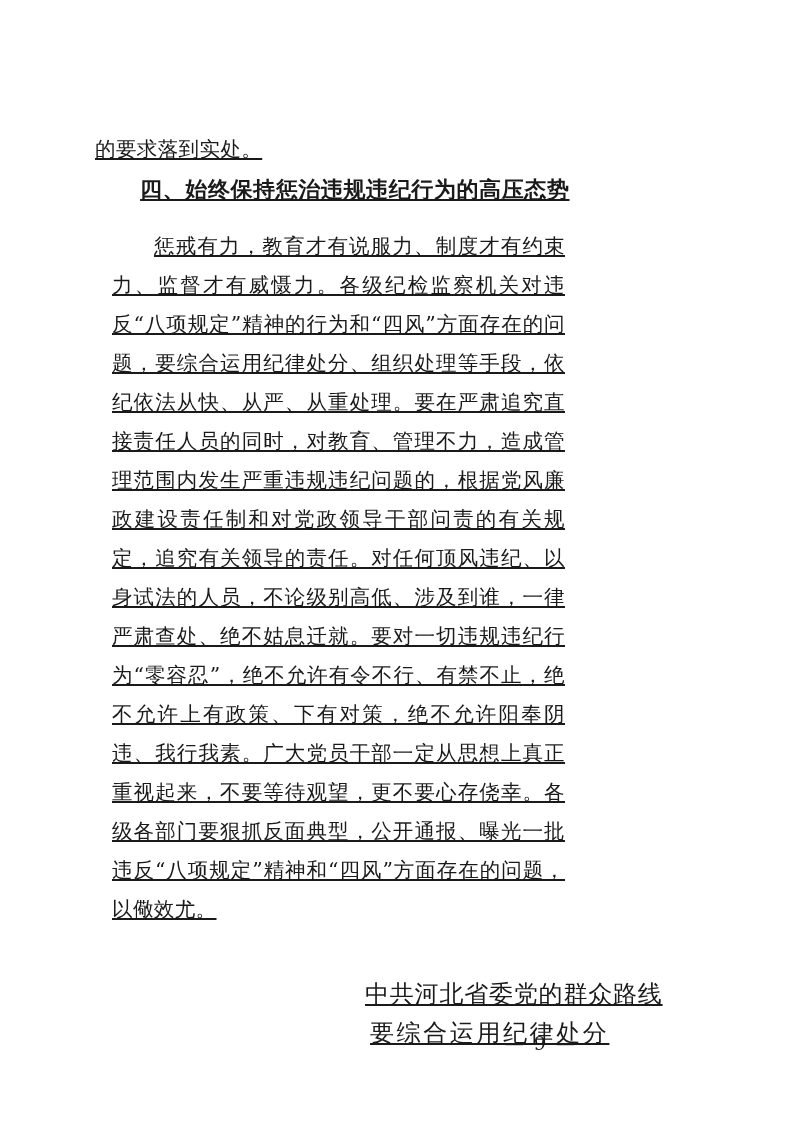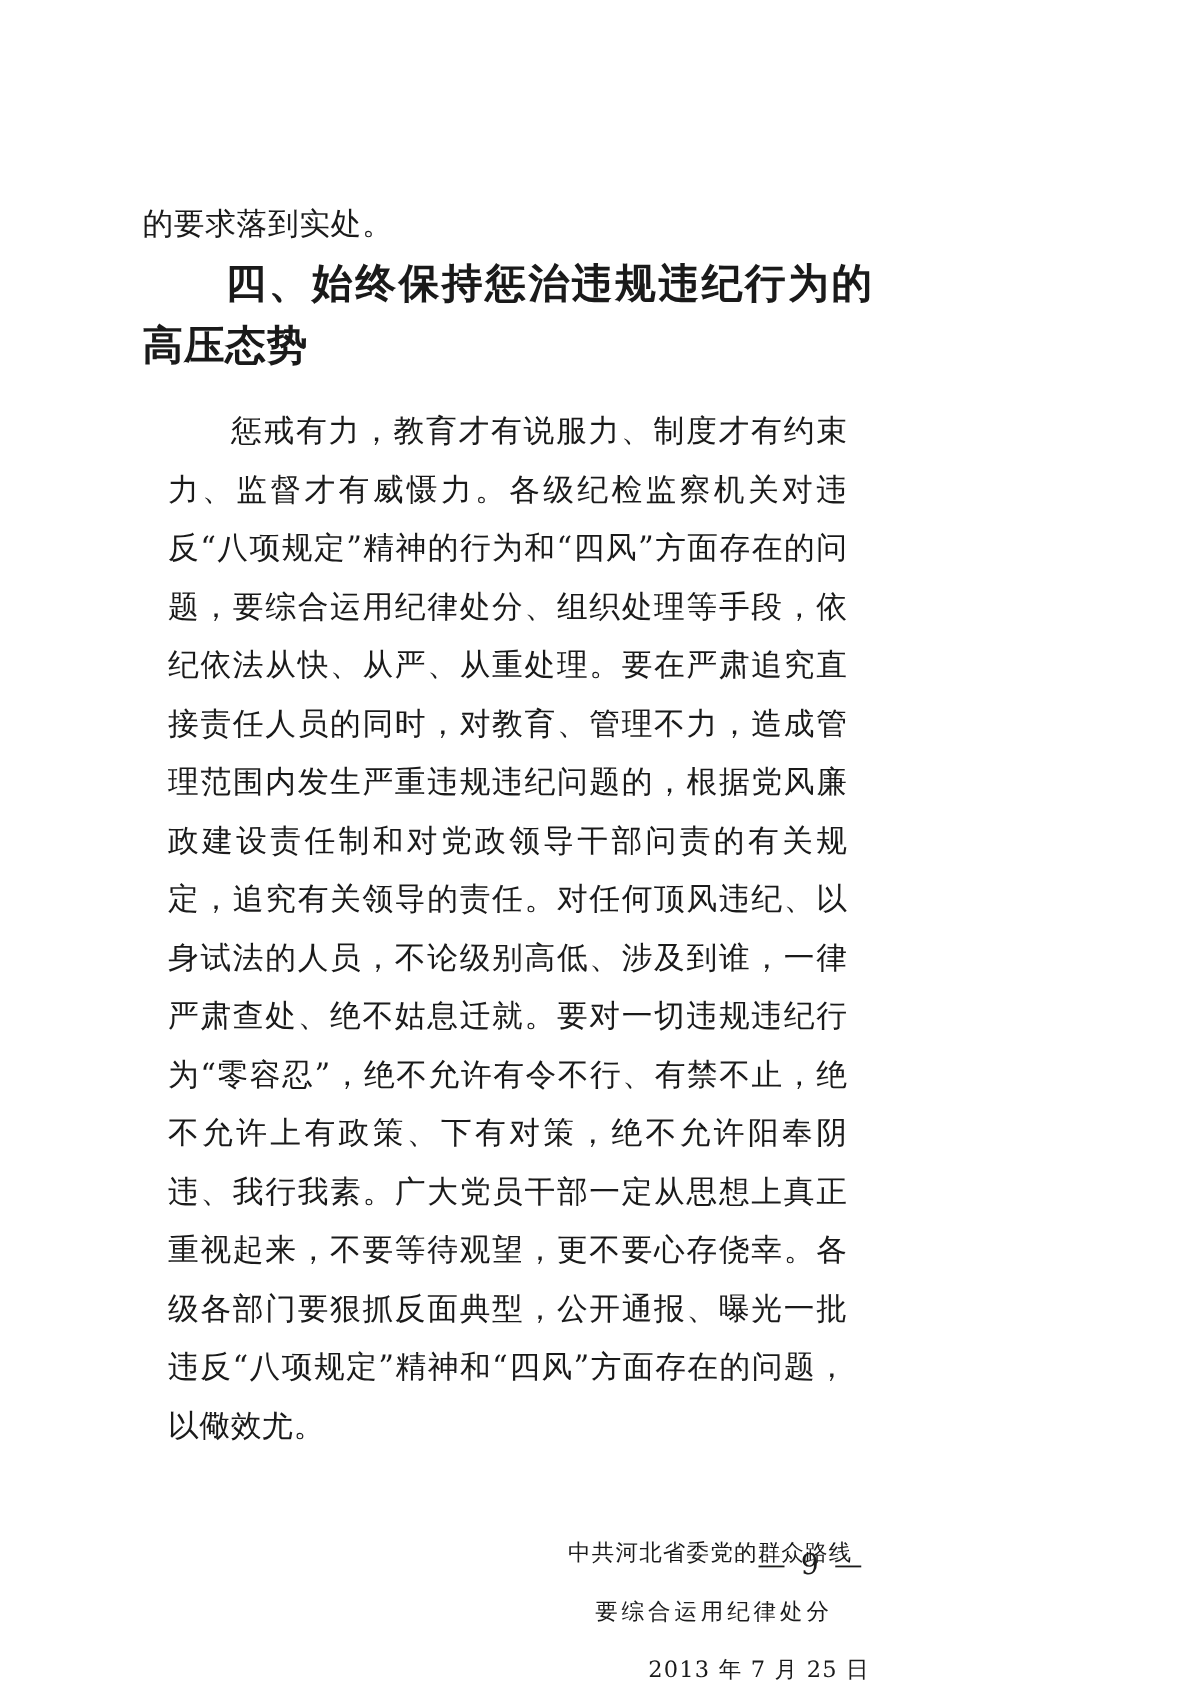--- a/index.html
+++ b/index.html
@@ -14,20 +14,21 @@
     color: #1a1a1a;
     position: relative;
     overflow: hidden;
   }
   .page {
     width: 672px;
     height: 1132px;
     position: relative;
     box-sizing: border-box;
     padding: 130px 90px 40px 95px;
+    text-decoration: underline;
   }
   .doc-body {
     font-size: 20.5px;
     line-height: 39px;
     letter-spacing: 0.4px;
     text-align: justify;
     text-justify: inter-ideograph;
   }
   .para {
     margin: 0;
@@ -35,29 +36,29 @@
   }
   .para-indent {
     margin: 17px;
     text-indent: 2.05em;
   }
   .heading {
     margin: 0;
     text-indent: 2.05em;
     font-weight: bold;
     font-family: "DejaVu Sans", "Liberation Sans", sans-serif;
-    font-size: 27px;
+    font-size: 22px;
     line-height: 41px;
     letter-spacing: 0.6px;
   }
   .signature {
     margin-top: 46px;
-    font-size: 15px;
+    font-size: 24px;
     line-height: 39px;
-    text-align: center;
+    text-align: right;
   }
   .sig-line {
     margin: 0;
     padding-left: 270px;
     letter-spacing: 0.8px;
     white-space: nowrap;
   }
   .sig-line.l2 {
     padding-left: 275px;
     letter-spacing: 2.6px;
@@ -83,19 +84,18 @@
 
     <p class="para">的要求落到实处。</p>
 
     <p class="heading">四、始终保持惩治违规违纪行为的高压态势</p>
 
     <p class="para-indent">惩戒有力，教育才有说服力、制度才有约束力、监督才有威慑力。各级纪检监察机关对违反“八项规定”精神的行为和“四风”方面存在的问题，要综合运用纪律处分、组织处理等手段，依纪依法从快、从严、从重处理。要在严肃追究直接责任人员的同时，对教育、管理不力，造成管理范围内发生严重违规违纪问题的，根据党风廉政建设责任制和对党政领导干部问责的有关规定，追究有关领导的责任。对任何顶风违纪、以身试法的人员，不论级别高低、涉及到谁，一律严肃查处、绝不姑息迁就。要对一切违规违纪行为“零容忍”，绝不允许有令不行、有禁不止，绝不允许上有政策、下有对策，绝不允许阳奉阴违、我行我素。广大党员干部一定从思想上真正重视起来，不要等待观望，更不要心存侥幸。各级各部门要狠抓反面典型，公开通报、曝光一批违反“八项规定”精神和“四风”方面存在的问题，以儆效尤。</p>
 
     <div class="signature">
       <p class="sig-line l1">中共河北省委党的群众路线</p>
       <p class="sig-line l2">要综合运用纪律处分</p>
-      <p class="sig-line l3">2013 年 7 月 25 日</p>
     </div>
 
   </div>
 
   <div class="page-number">— 9 —</div>
 </div>
 
 </body></html>

